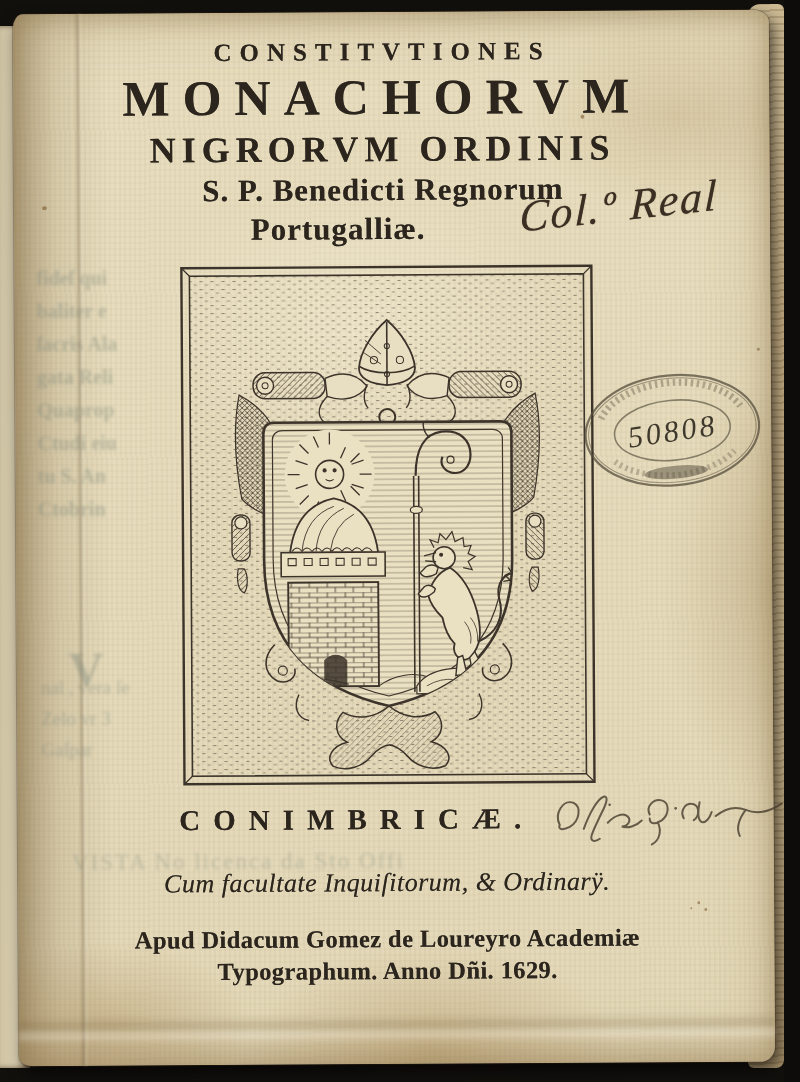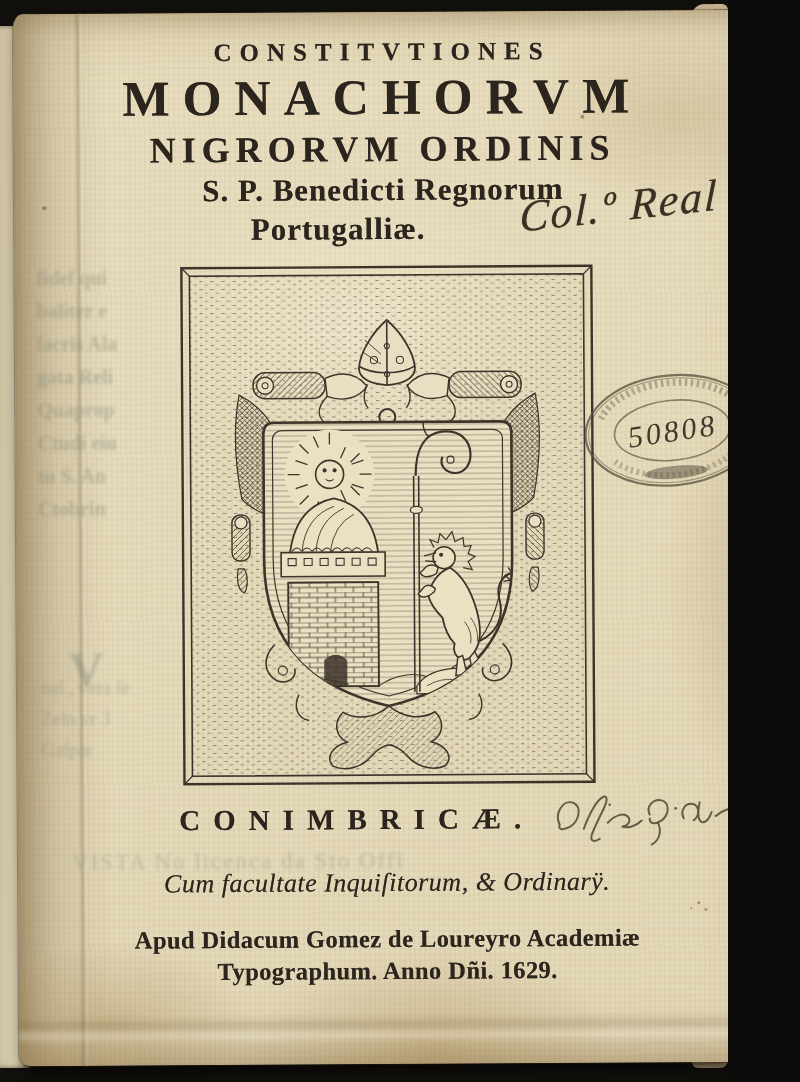--- a/index.html
+++ b/index.html
@@ -1,16 +1,16 @@
 <!DOCTYPE html>
 <html><head>
 <meta charset="utf-8">
 <style>
   html,body{margin:0;padding:0;background:#0e0c0a;}
-  #stage{position:relative;width:728px;height:1082px;background:#12100d;overflow:hidden;
+  #stage{position:relative;width:784px;height:1082px;background:#12100d;overflow:hidden;
          font-family:"Liberation Serif",serif;color:#2b251e;}
   
   .under-left{position:absolute;left:0;top:26px;width:30px;height:1042px;
     background:linear-gradient(90deg,#cfc3a3,#dcd1b2 55%,#b0a180);
     box-shadow:inset -4px 0 5px rgba(40,25,10,.6);}
   
   .edge-right{position:absolute;right:0;top:4px;width:36px;height:1064px;
     border-radius:12px 6px 8px 6px;
     background:
       repeating-linear-gradient(176deg,rgba(90,65,35,.22) 0 2px,rgba(0,0,0,0) 2px 7px),

